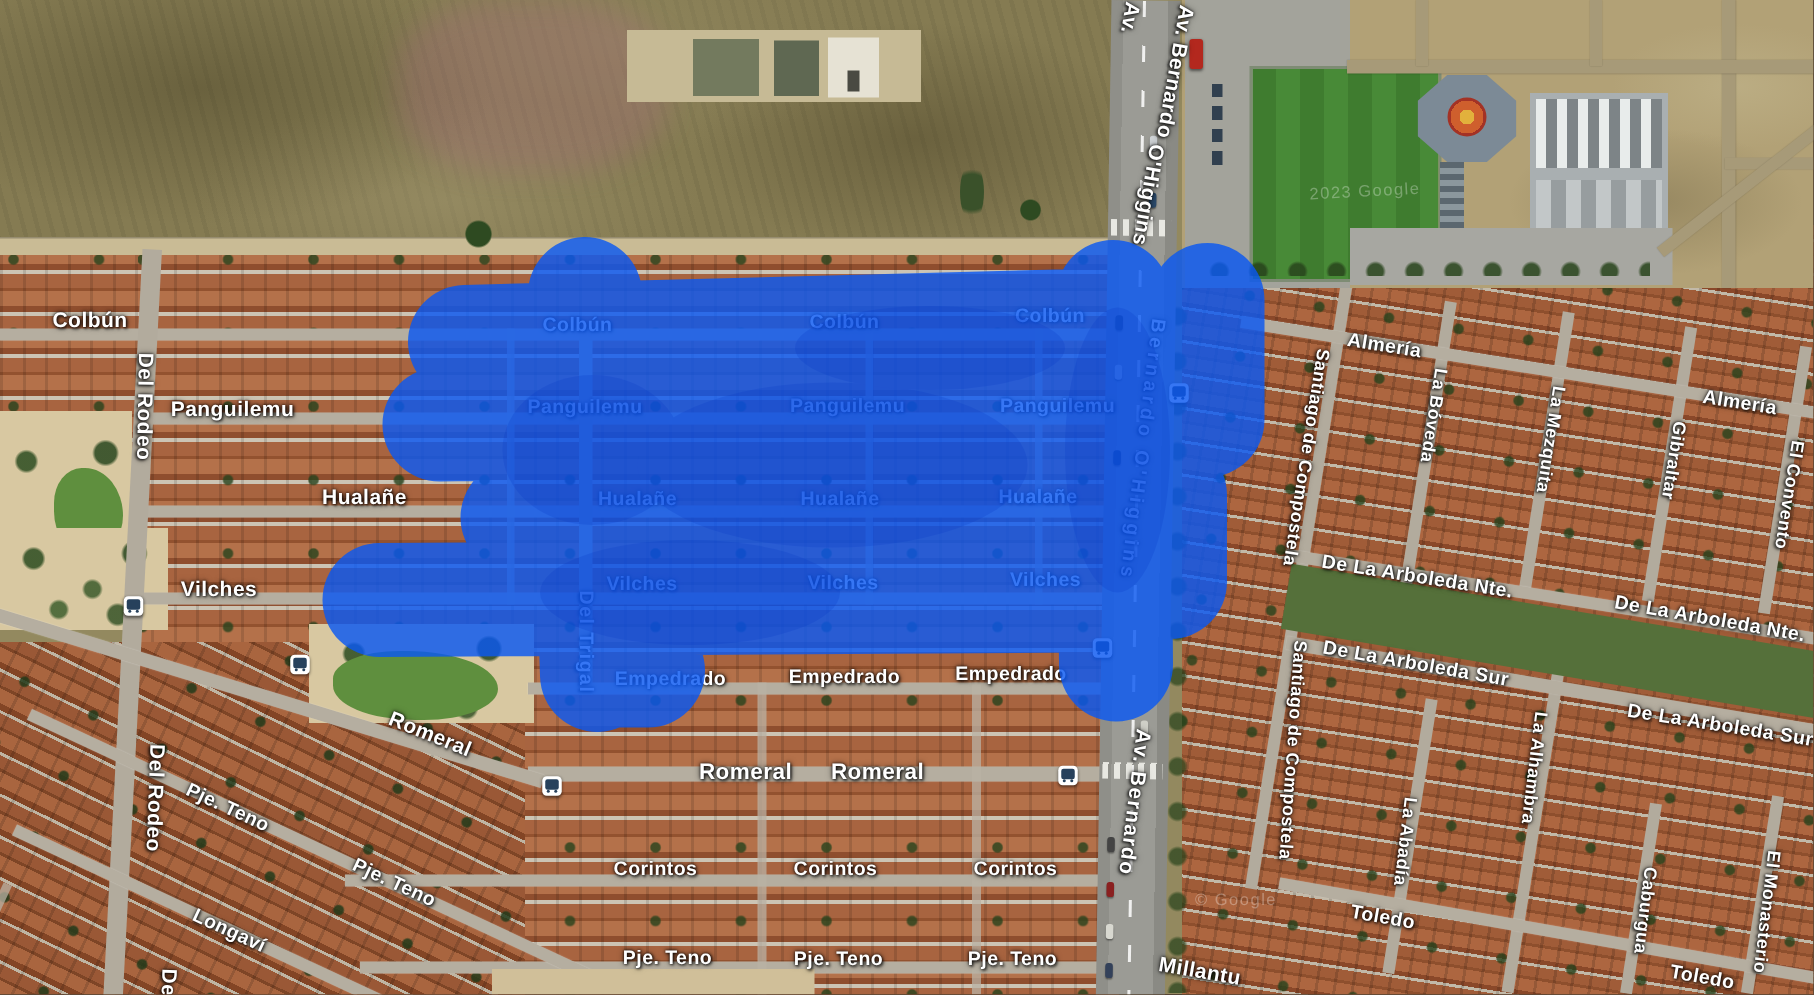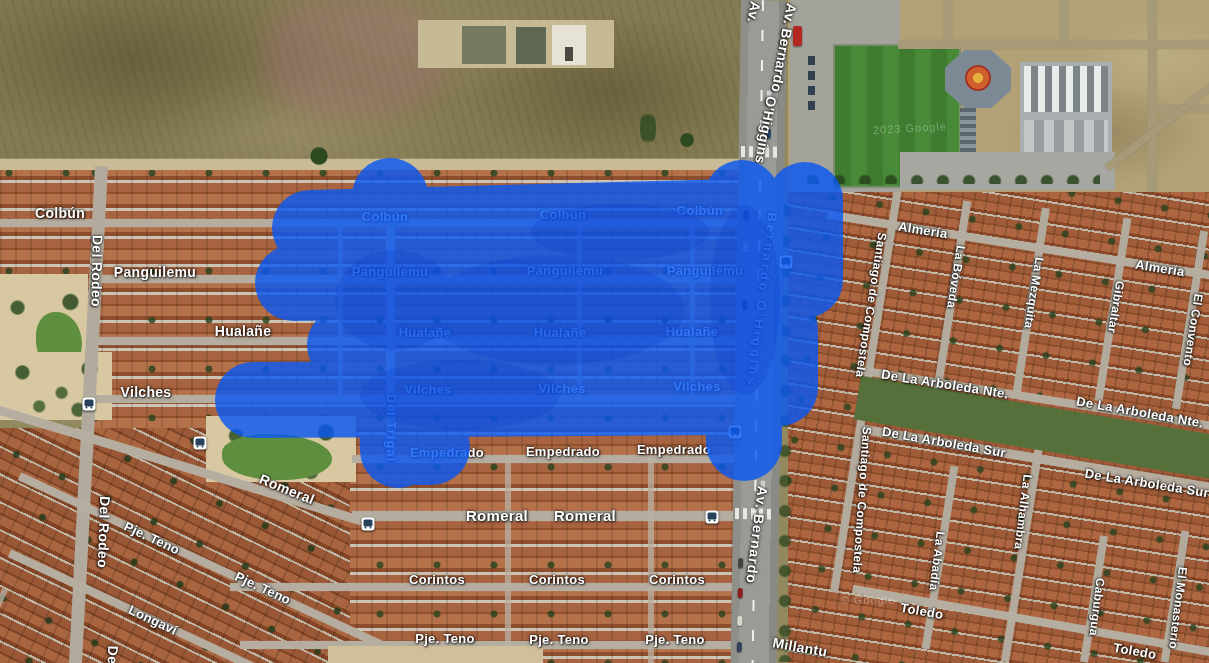--- a/index.html
+++ b/index.html
@@ -269,21 +269,21 @@
       <span class="lbl" style="left: 1147px; top: 483px; font-size: 13px; transform: translate(-50%, -50%) rotate(9deg);">De La Arboleda Sur</span>
       <span class="lbl" style="left: 862px; top: 500px; font-size: 12px; transform: translate(-50%, -50%) rotate(94deg);">Santiago de Compostela</span>
       <span class="lbl" style="left: 937px; top: 561px; font-size: 12px; transform: translate(-50%, -50%) rotate(97deg);">La Abadía</span>
       <span class="lbl" style="left: 1023px; top: 512px; font-size: 12px; transform: translate(-50%, -50%) rotate(97deg);">La Alhambra</span>
       <span class="lbl" style="left: 1097px; top: 607px; font-size: 12px; transform: translate(-50%, -50%) rotate(97deg);">Caburgua</span>
       <span class="lbl" style="left: 1178px; top: 608px; font-size: 12px; transform: translate(-50%, -50%) rotate(97deg);">El Monasterio</span>
       <span class="lbl" style="left: 922px; top: 611px; font-size: 13px; transform: translate(-50%, -50%) rotate(10deg);">Toledo</span>
       <span class="lbl" style="left: 1135px; top: 651px; font-size: 13px; transform: translate(-50%, -50%) rotate(10deg);">Toledo</span>
       <span class="lbl" style="left: 800px; top: 647px; font-size: 14px; transform: translate(-50%, -50%) rotate(10deg);">Millantu</span>
       <span class="wm" style="left: 910px; top: 128px; transform: translate(-50%, -50%) rotate(-3deg);">2023 Google</span>
-      <span class="wm" style="left: 868px; top: 600px; transform: translate(-50%, -50%) rotate(0deg); text-align: center;">© Google</span>
+      <span class="wm" style="left: 824px; top: 600px; transform: translate(-50%, -50%) rotate(0deg); text-align: center;">© Google</span>
       <span class="bus" style="left: 89px; top: 404px;">
         <i></i>
       </span>
       <span class="bus" style="left: 200px; top: 443px;">
         <i></i>
       </span>
       <span class="bus" style="left: 368px; top: 524px;">
         <i></i>
       </span>
       <span class="bus" style="left: 712px; top: 517px;">

